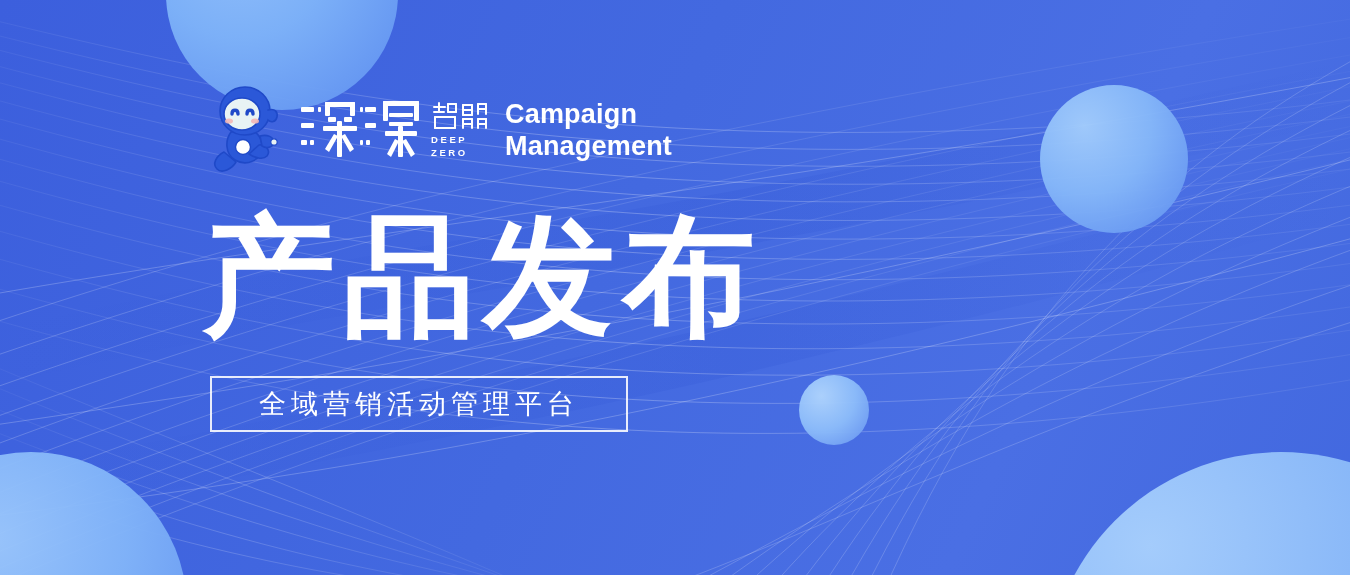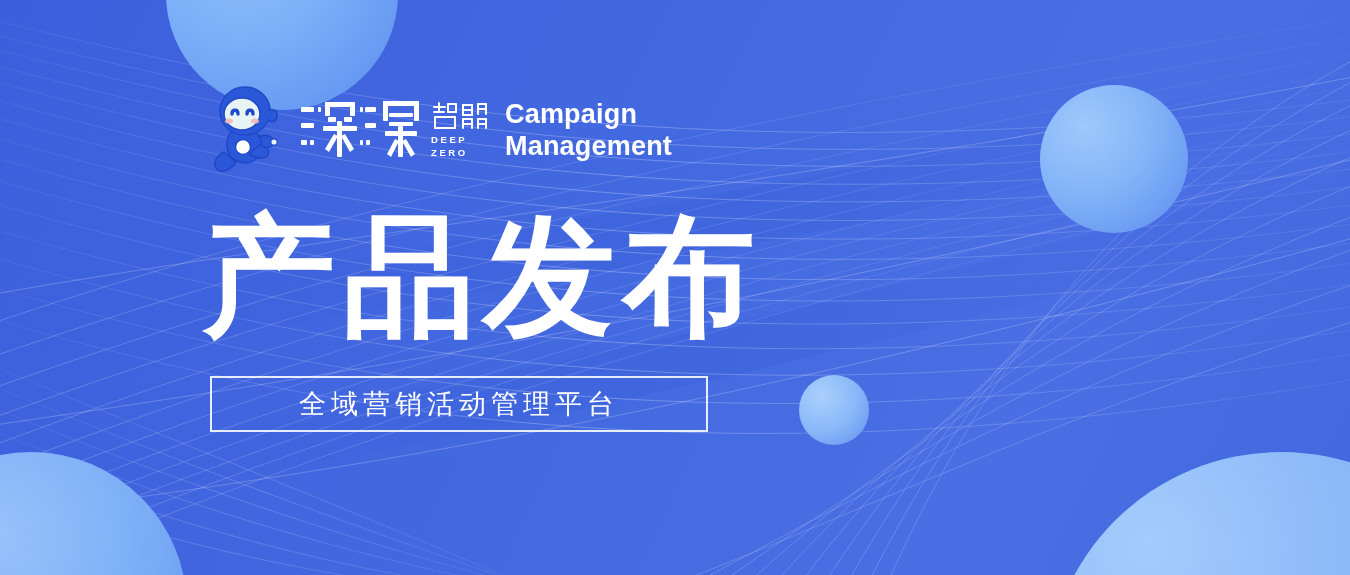--- a/index.html
+++ b/index.html
@@ -53,21 +53,21 @@
     margin-left:16px;color:#ffffff;font-weight:bold;
     font-size:27px;line-height:32px;letter-spacing:.2px;white-space:pre-line;
   }
   #main-title{
     position:absolute;left:203px;top:201px;
     color:#ffffff;font-weight:bold;
     font-size:132px;line-height:150px;letter-spacing:8px;
     font-family:"DejaVu Sans","Liberation Sans",sans-serif;
   }
   #subtitle-box{
-    position:absolute;left:210px;top:376px;width:498px;height:56px;
+    position:absolute;left:210px;top:376px;width:418px;height:56px;
     border:2px solid rgba(255,255,255,.88);
     display:flex;align-items:center;justify-content:center;box-sizing:border-box;
   }
   #subtitle-text{
     color:#ffffff;font-size:27px;letter-spacing:5px;
     font-family:"DejaVu Sans","Liberation Sans",sans-serif;
   }
 </style>
 </head>
 <body>

